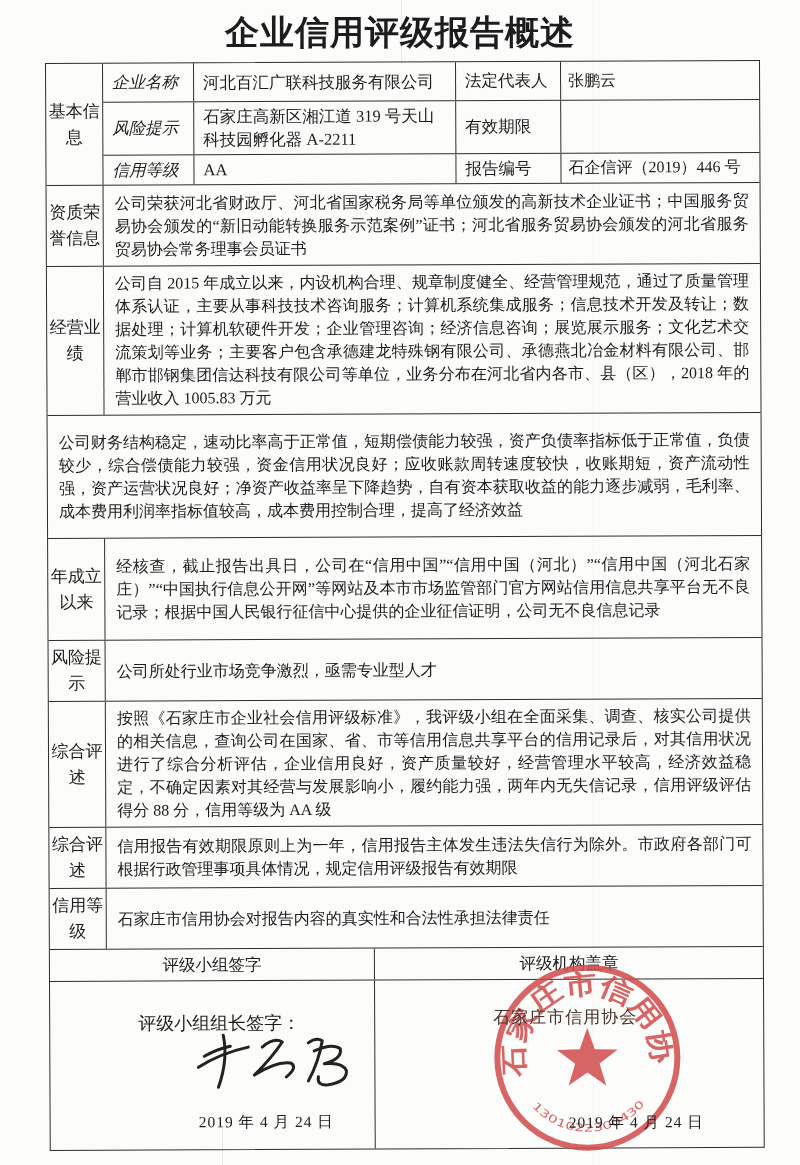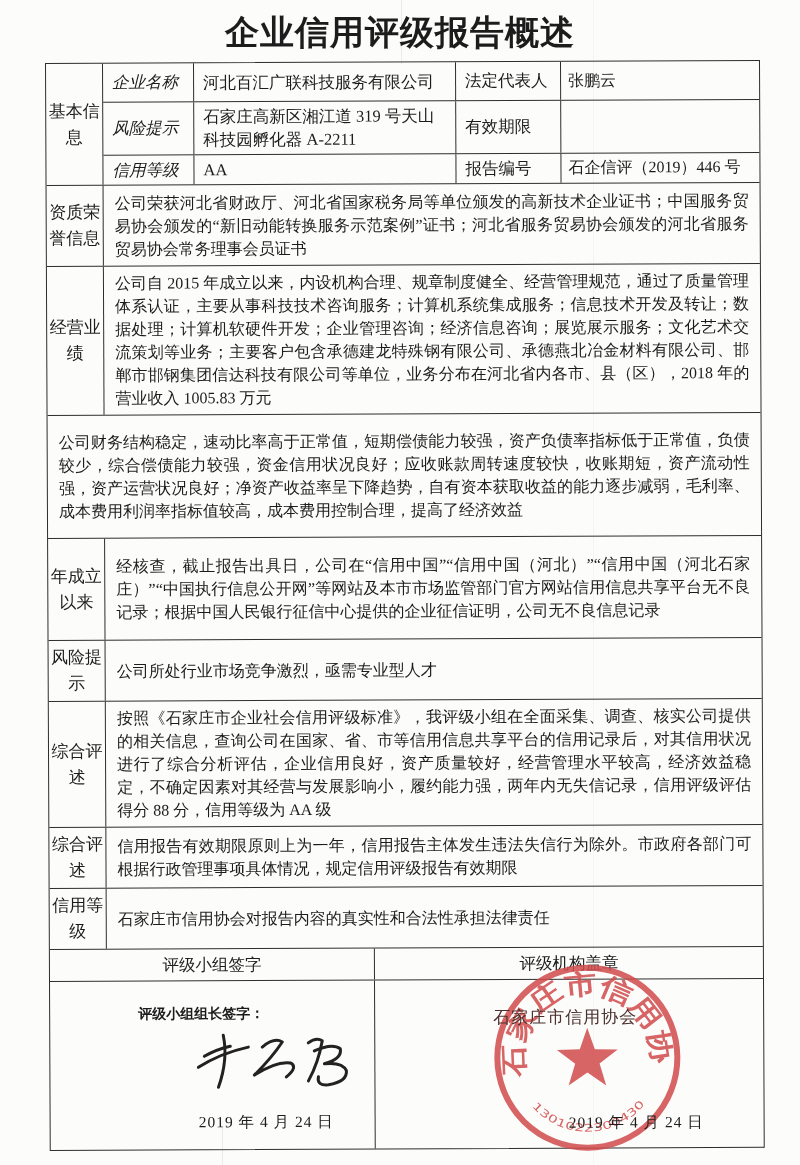--- a/index.html
+++ b/index.html
@@ -44,21 +44,21 @@
   .h-fin{min-height:122px;}  .h-pub{min-height:101px;}
   .h-risk{min-height:46px;}  .h-sum{min-height:125px;}
   .h-valid{min-height:57px;} .h-legal{min-height:44px;}
   .foot-head{min-height:31px;}
   .fh{display:flex;align-items:center;justify-content:center;font-size:16.5px;}
   .fh-left{flex:0 0 325px;}
   .fh-right{flex:1;}
   .foot-body{min-height:168px;}
   .fb-left{flex:0 0 325px;position:relative;}
   .fb-right{flex:1;position:relative;}
-  .sign-label{position:absolute;top:24px;left:88px;font-size:14px;font-weight:bold;}
+  .sign-label{position:absolute;top:30px;left:88px;font-size:18px;}
   .sig-svg{position:absolute;left:140px;top:48px;z-index:1;}
   .date{position:absolute;font-size:15.5px;letter-spacing:1px;white-space:nowrap;}
   .date-left{left:148px;bottom:16px;}
   .date-right{left:193px;bottom:14px;z-index:3;}
   .org-name{
     position:absolute;top:26px;left:118px;z-index:3;
     font-size:17px;letter-spacing:1px;color:#4a2f2b;
   }
   .stamp-svg{position:absolute;left:112px;top:-24px;z-index:2;opacity:0.85;pointer-events:none;}
 </style>

